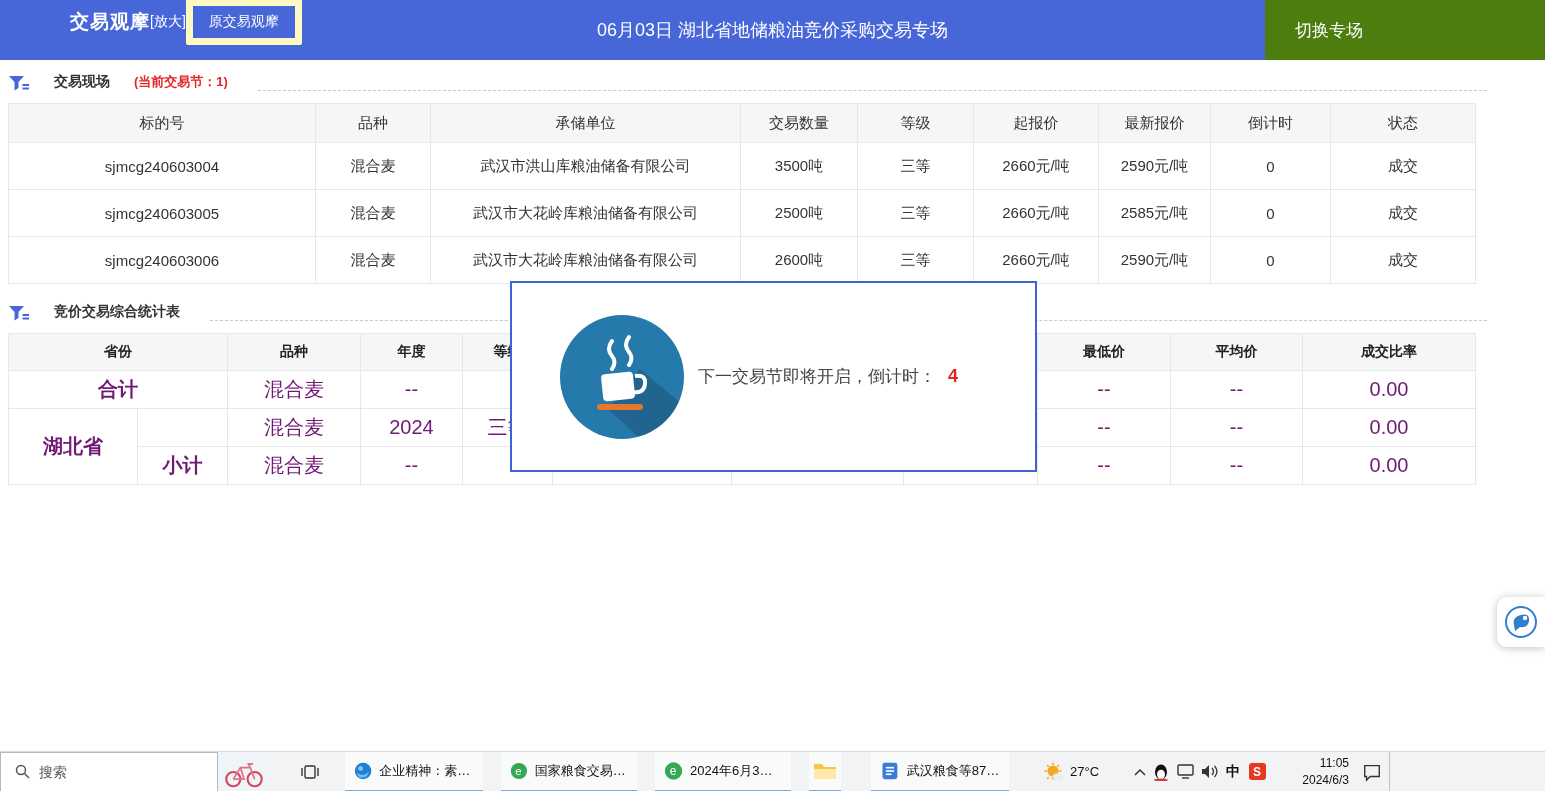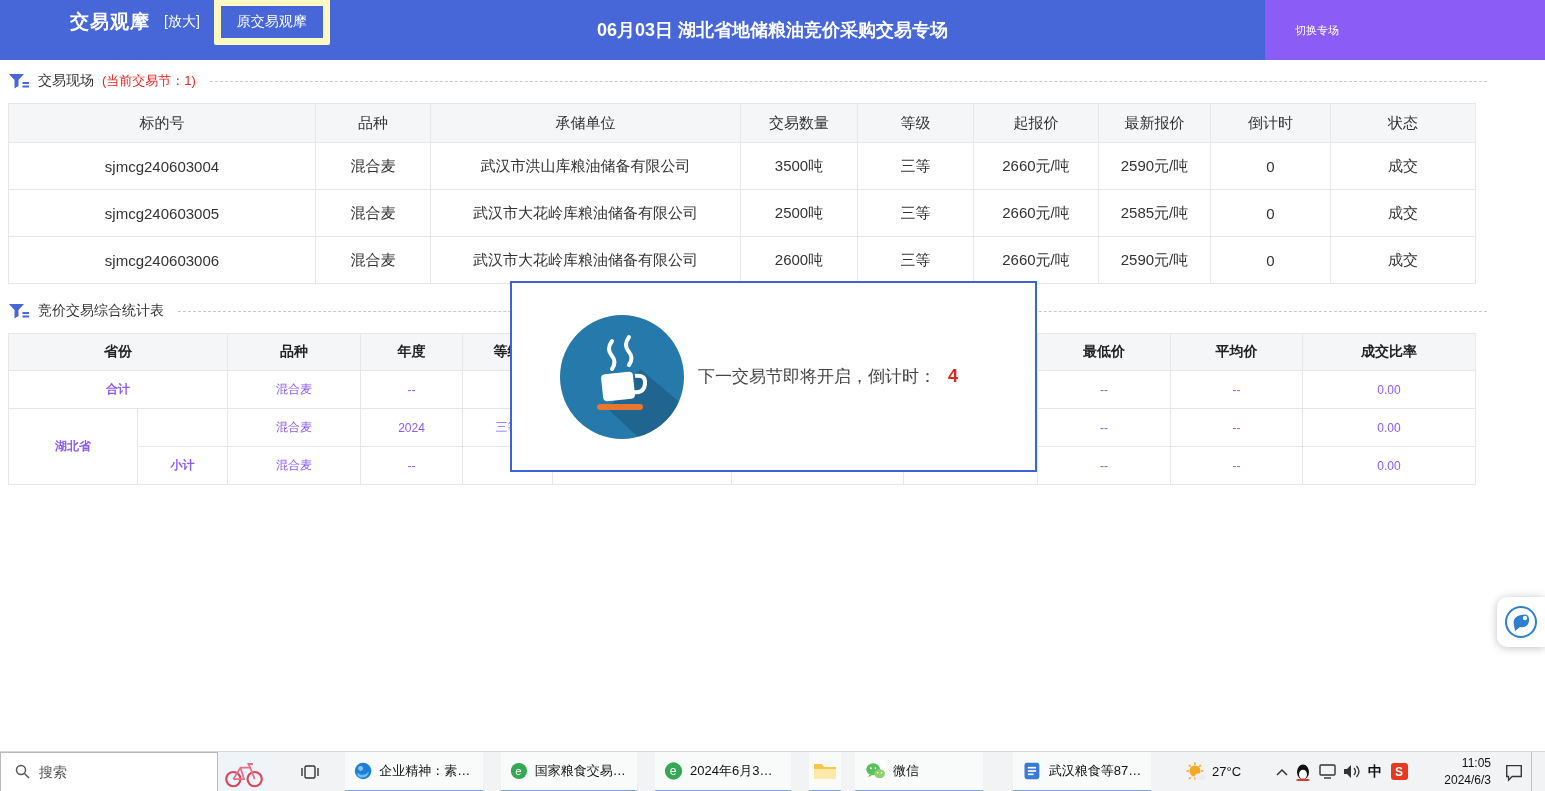--- a/index.html
+++ b/index.html
@@ -4,48 +4,48 @@
 <style>
   * { margin:0; padding:0; box-sizing:border-box; }
   html,body { width:1545px; height:791px; }
   body {
     position:relative; background:#fff; overflow:hidden;
     font-family:"Liberation Sans","DejaVu Sans",sans-serif; color:#333;
   }
   
   .app-header { position:absolute; top:0; left:0; width:1545px; height:60px;
     background:#4767d8; color:#fff; }
-  .header-left { position:absolute; left:70px; top:0; height:43px; display:flex; align-items:center; gap:14px; }
+  .header-left { position:absolute; left:70px; top:0; height:43px; display:flex; align-items:center; }
   .app-title { font-size:19px; font-weight:bold; letter-spacing:1px; }
   .zoom-link { font-size:14px; color:#fff; cursor:pointer; text-decoration:none; }
   .orig-btn { background:transparent; border:7px solid #fef9c3; color:#fff; font-size:14px;
     border-radius:2px; padding:7px 16px; cursor:pointer; font-family:inherit; }
   .session-title { position:absolute; left:0; width:100%; top:0; height:60px;
     display:flex; align-items:center; justify-content:center;
-    font-size:18px; font-weight:bold; pointer-events:none; }
+    font-size:18px; font-weight:normal; pointer-events:none; }
   .switch-btn { position:absolute; right:0; top:0; width:280px; height:60px;
-    background:#8b5cf6; display:flex; align-items:center; padding-left:30px;
-    font-size:11px; cursor:pointer; }
+    background:#4d7c0f; display:flex; align-items:center; padding-left:30px;
+    font-size:17px; cursor:pointer; }
   
   .section-head { position:absolute; left:8px; right:58px; height:20px;
-    display:flex; align-items:center; gap:8px; }
+    display:flex; align-items:flex-end; gap:24px;font-weight:bold; }
   .section-head.s1 { top:71px; }
   .section-head.s2 { top:301px; }
   .sec-title { font-size:14px; color:#333; }
   .sec-note { font-size:13px; color:#e42525; }
   .dash { flex:1; border-top:1px dashed #c9c9c9; margin-left:6px; height:0; }
   
   table { border-collapse:collapse; table-layout:fixed; position:absolute; left:8px; background:#fff; }
   th,td { border:1px solid #e7e7e7; text-align:center; overflow:hidden; white-space:nowrap; }
   .t1 { top:103px; width:1467px; }
   .t1 th { height:39px; background:#f5f6f8; font-weight:normal; font-size:15px; color:#333;text-align:center; }
   .t1 td { height:47px; font-size:15px; color:#333;margin-top:8px; }
   .t2 { top:333px; width:1467px; }
   .t2 th { height:37px; background:#f5f6f8; font-size:14px; color:#222; font-weight:bold; }
-  .t2 td { height:38px; font-size:12px; color:#8b5cf6; }
+  .t2 td { height:38px; font-size:20px; color:#701a75; }
   .c-orange { color:#f59a23; }
   .c-blue { color:#5b9bd5; }
   .c-red { color:#e42525; }
   .bold { font-weight:bold; }
   
   .modal { position:absolute; left:510px; top:281px; width:527px; height:191px;
     background:#fff; border:2px solid #3f63d6; z-index:20;
     display:flex; align-items:center; padding-left:48px; }
   .coffee { width:124px; height:124px; flex:0 0 auto; }
   .modal-text { font-size:17px; color:#444; margin-left:14px; }
@@ -332,33 +332,20 @@
     <span class="tb-label">2024年6月3日地...</span>
   </div>
 
   <div class="tb-app a4">
     <svg width="24" height="20" viewBox="0 0 24 20">
       <path d="M1 3 h8 l2 3 h12 v12 h-22 z" fill="#f5c84c"></path>
       <path d="M1 8 h22 v10 h-22 z" fill="#ffe9a8"></path>
     </svg>
   </div>
 
-  <div class="tb-app a5">
-    <svg width="22" height="22" viewBox="0 0 24 24">
-      <rect x="0" y="0" width="24" height="24" rx="4" fill="#fff"></rect>
-      <ellipse cx="10" cy="10" rx="7.5" ry="6.5" fill="#57c15d"></ellipse>
-      <path d="M6 15.5 l-1.5 3.2 4 -1.9 z" fill="#57c15d"></path>
-      <ellipse cx="17" cy="15" rx="5.8" ry="5" fill="#8ed06f"></ellipse>
-      <circle cx="7.5" cy="9" r="1" fill="#fff"></circle>
-        <circle cx="12.5" cy="9" r="1" fill="#fff"></circle>
-      <circle cx="15" cy="14" r="0.9" fill="#fff"></circle>
-        <circle cx="19" cy="14" r="0.9" fill="#fff"></circle>
-    </svg>
-    <span class="tb-label">微信</span>
-  </div>
 
   <div class="tb-app a6">
     <svg width="22" height="22" viewBox="0 0 24 24">
       <rect x="3" y="2" width="18" height="20" rx="3" fill="#3a7bd5"></rect>
       <rect x="7" y="7" width="10" height="2" fill="#fff"></rect>
       <rect x="7" y="11" width="10" height="2" fill="#fff"></rect>
       <rect x="7" y="15" width="7" height="2" fill="#fff"></rect>
     </svg>
     <span class="tb-label">武汉粮食等87个...</span>
   </div>

